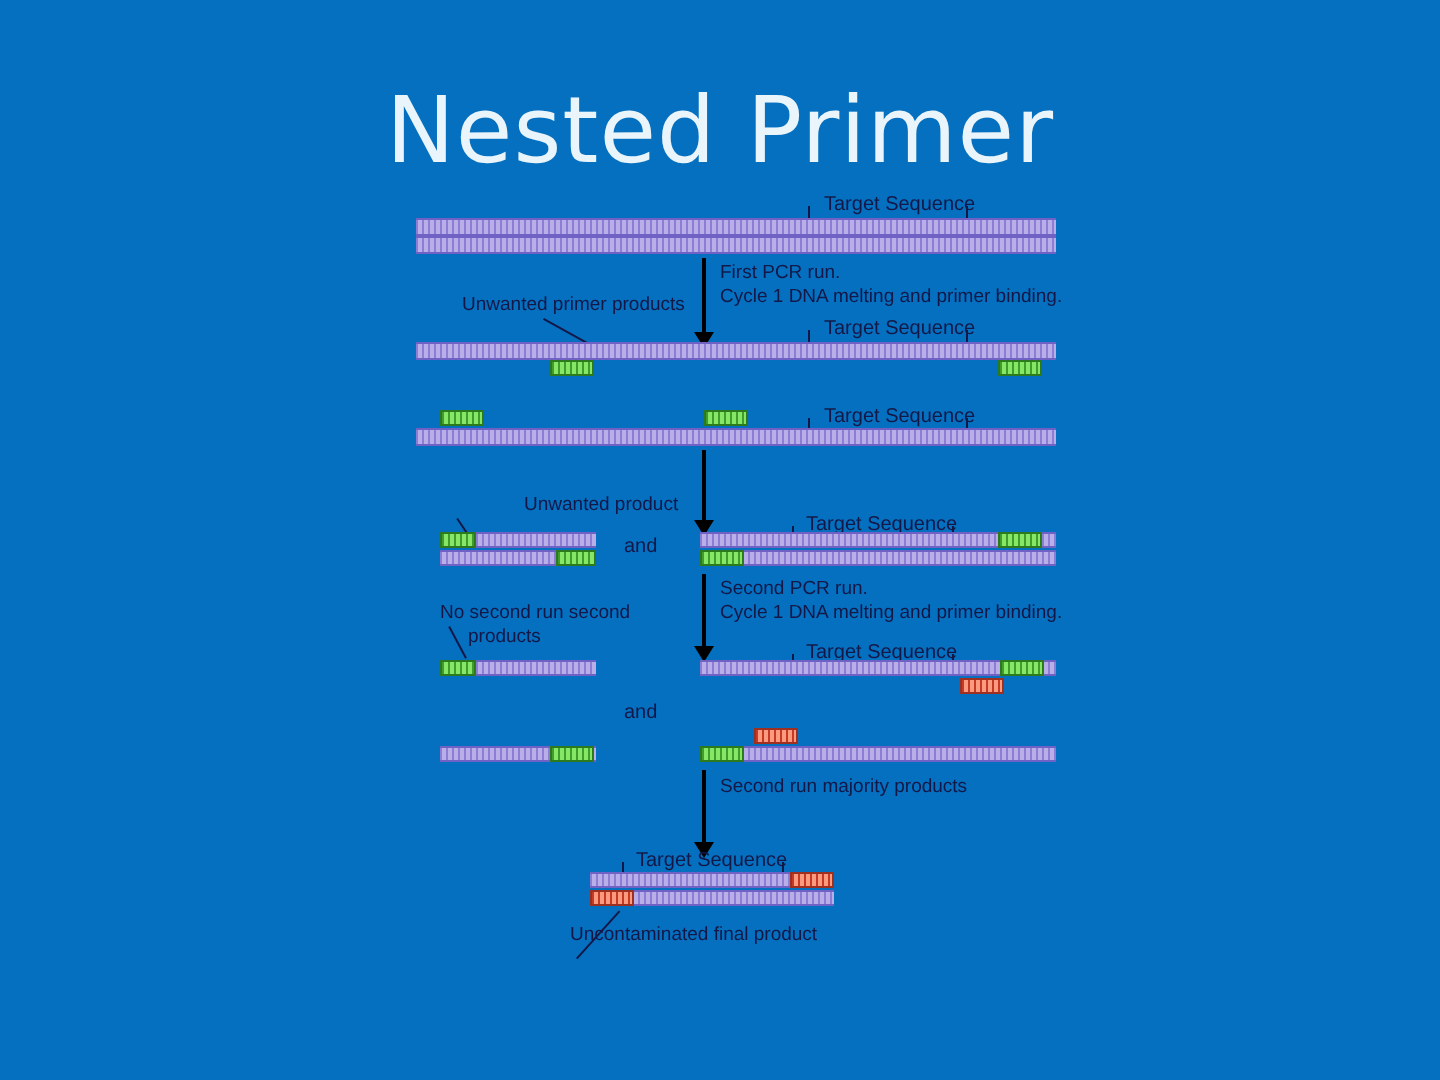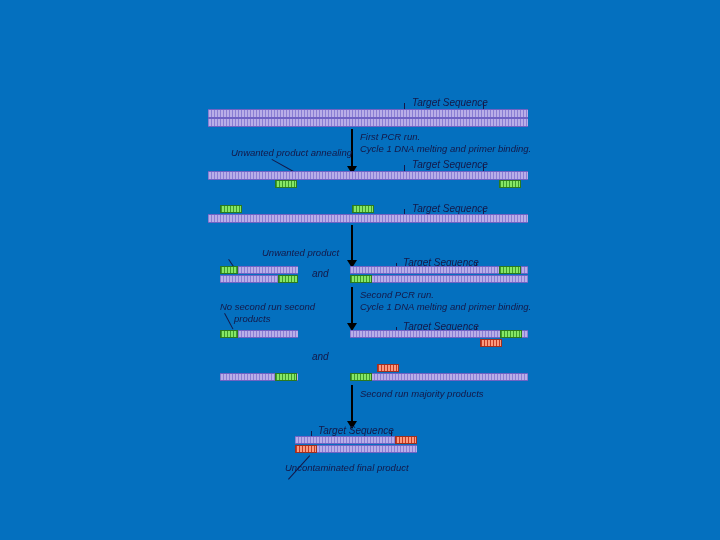--- a/index.html
+++ b/index.html
@@ -34,21 +34,20 @@
     letter-spacing: 0.5px;
     font-family: "DejaVu Sans", sans-serif;
   }
 
   #diagram {
     position: absolute;
     left: 195px;
     top: 95px;
     width: 335px;
     height: 400px;
-    font-style: italic;
   }
 
   
   .strand {
     position: absolute;
     height: 9px;
     background:
       repeating-linear-gradient(90deg,
         #8a7fd4 0px, #8a7fd4 1px,
         #b9aee8 1px, #b9aee8 3px);
@@ -130,35 +129,36 @@
     position: absolute;
     color: #141848;
     font-size: 10px;
   }
 </style>
 </head>
 <body>
 
 <div id="slide">
 
+  <div id="slide-title">Nested Primer</div>
 
   <div id="diagram">
 
     <div class="lbl target" style="left:217px; top:2px;">Target Sequence</div>
     <div class="tick" style="left:209px; top:8px;"></div>
     <div class="tick" style="left:288px; top:8px;"></div>
 
     <div class="strand" style="left:13px; top:14px; width:320px;"></div>
     <div class="strand" style="left:13px; top:23px; width:320px;"></div>
 
     <div class="arrow" style="left:156px; top:34px; height:38px;"></div>
     <div class="lbl" style="left:165px; top:36px;">First PCR run.</div>
     <div class="lbl" style="left:165px; top:48px;">Cycle 1 DNA melting and primer binding.</div>
 
-    <div class="lbl" style="left:36px; top:52px;">Unwanted product annealing</div>
+    <div class="lbl" style="left:36px; top:52px;">Unwanted primer products</div>
     <div class="leader" style="left:77px; top:64px; width:30px; transform:rotate(29deg);"></div>
 
     <div class="lbl target" style="left:217px; top:64px;">Target Sequence</div>
     <div class="tick" style="left:209px; top:70px;"></div>
     <div class="tick" style="left:288px; top:70px;"></div>
 
     <div class="strand" style="left:13px; top:76px; width:320px;"></div>
     <div class="primer" style="left:80px; top:85px; width:22px;"></div>
     <div class="primer" style="left:304px; top:85px; width:22px;"></div>
 

